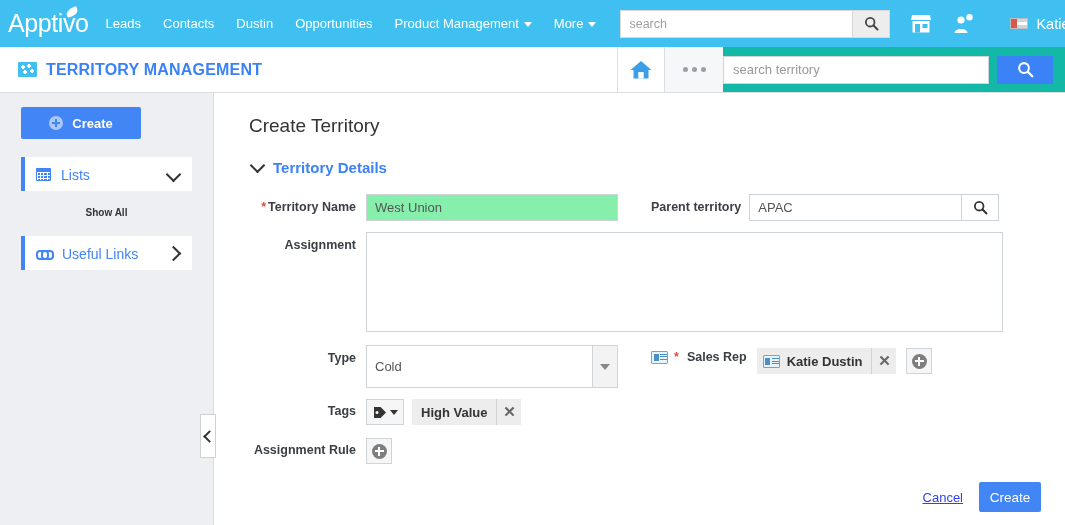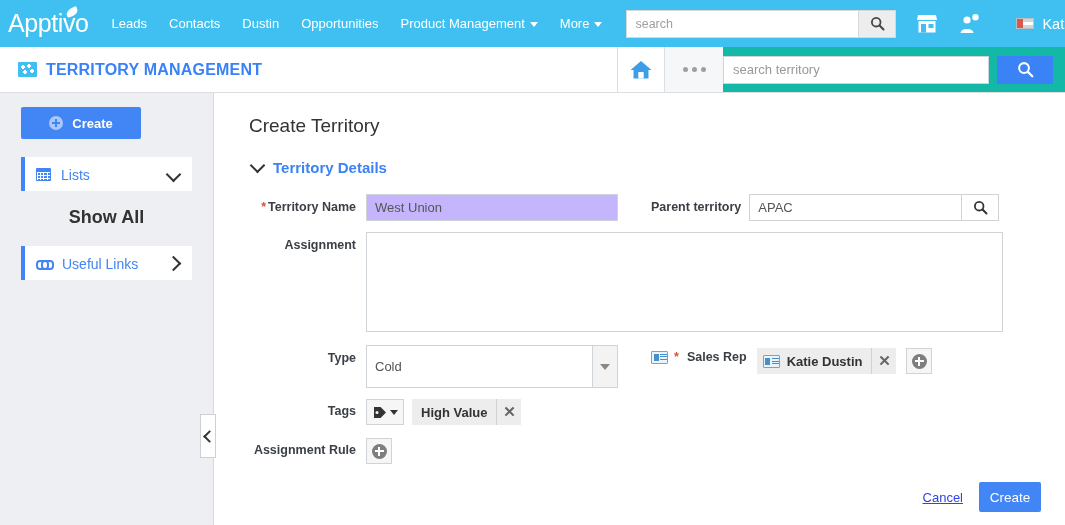--- a/index.html
+++ b/index.html
@@ -27,21 +27,21 @@
     display: flex;
     align-items: center;
     padding: 0 10px 0 8px;
     box-sizing: border-box;
   }
   .logo {
     color: #ffffff;
     font-size: 25px;
     font-weight: 400;
     letter-spacing: -0.4px;
-    margin-right: 10px;
+    margin-right: 4px;
     position: relative;
     padding-right: 2px;
     user-select: none;
   }
   .logo .leaf {
     position: absolute;
     width: 12px;
     height: 8px;
     background: #ffffff;
     border-radius: 70% 10% 60% 20%;
@@ -314,21 +314,21 @@
   .chev {
     width: 9px; height: 9px;
     border-right: 2.3px solid #333;
     border-bottom: 2.3px solid #333;
     transform: rotate(45deg);
     margin-right: 3px;
   }
   .chev.right { transform: rotate(-45deg); border-right: 2.3px solid #333; border-bottom: 2.3px solid #333; }
   .showall {
     text-align: center;
-    font-size: 18px;
+    font-size: 10px;
     font-weight: bold;
     color: #333;
     margin-top: 16px;
     cursor: pointer;
   }
 
   .collapse-handle {
     position: absolute;
     left: 200px;
     top: 321px;
@@ -409,21 +409,21 @@
   .txtin {
     width: 252px;
     height: 27px;
     border: 1px solid #cfd4d8;
     box-sizing: border-box;
     font-size: 13px;
     padding: 0 8px;
     color: #555;
     outline: none;
     font-family: "Liberation Sans", sans-serif;
-    background: #c4b5fd;
+    background: #86efac;
   }
   .txtarea {
     width: 637px;
     height: 100px;
     border: 1px solid #cfd4d8;
     box-sizing: border-box;
     resize: none;
     font-size: 13px;
     padding: 5px 8px;
     color: #555;

